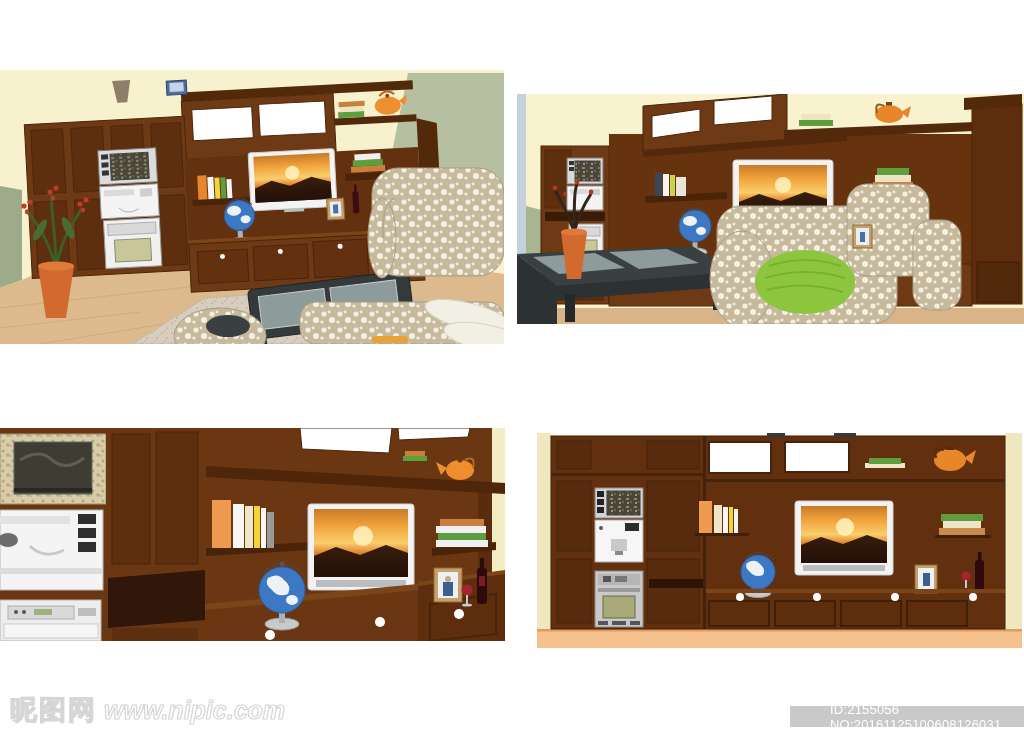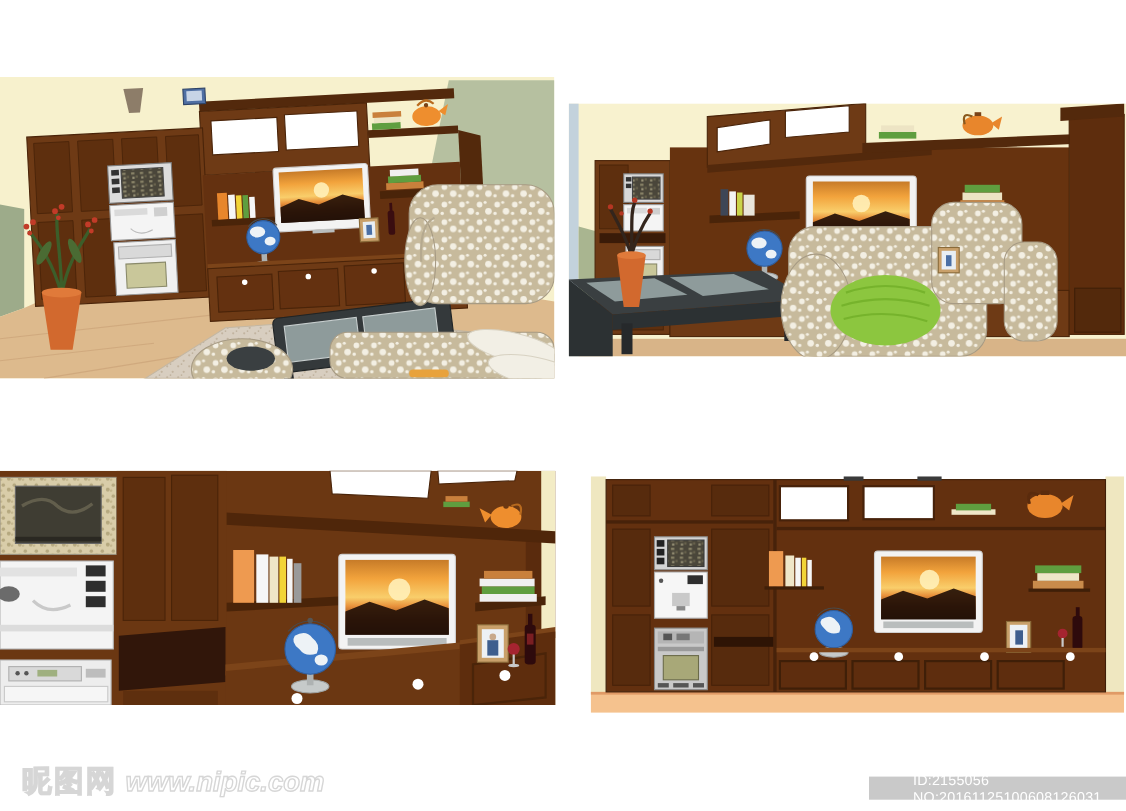--- a/index.html
+++ b/index.html
@@ -4,21 +4,21 @@
 <style>
   html,body{margin:0;padding:0;background:#fff;}
   .canvas{position:relative;width:1024px;height:737px;background:#ffffff;overflow:hidden;
           font-family:"Liberation Sans","DejaVu Sans",sans-serif;}
   figure.panel{margin:0;padding:0;position:absolute;}
   figure.panel svg{display:block;width:100%;height:100%;}
   .p1{left:0px;top:70px;width:504px;height:274px;}
   .p2{left:517px;top:94px;width:507px;height:230px;}
   .p3{left:0px;top:428px;width:505px;height:213px;}
   .p4{left:537px;top:433px;width:485px;height:215px;}
-  .wm-left{position:absolute;left:20px;top:692px;display:flex;align-items:baseline;gap:7px;
+  .wm-left{position:absolute;left:10px;top:692px;display:flex;align-items:baseline;gap:7px;
            white-space:nowrap;user-select:none;}
   .wm-left .logo{font-size:27px;font-weight:bold;letter-spacing:2px;color:#ffffff;
                  -webkit-text-stroke:1.3px #d6d6d6;text-shadow:0 0 1px #e0e0e0;}
   .wm-left .url{font-size:25px;font-weight:bold;color:#ffffff;
                 -webkit-text-stroke:1.2px #d6d6d6;text-shadow:0 0 1px #e0e0e0;font-style:italic;}
   .wm-right{position:absolute;left:790px;top:706px;width:234px;height:21px;background:#c9c9c9;
             display:flex;align-items:center;justify-content:center;padding-left:40px;}
   .wm-right span{color:#ffffff;font-size:13px;letter-spacing:0.2px;}
 </style>
 </head>

